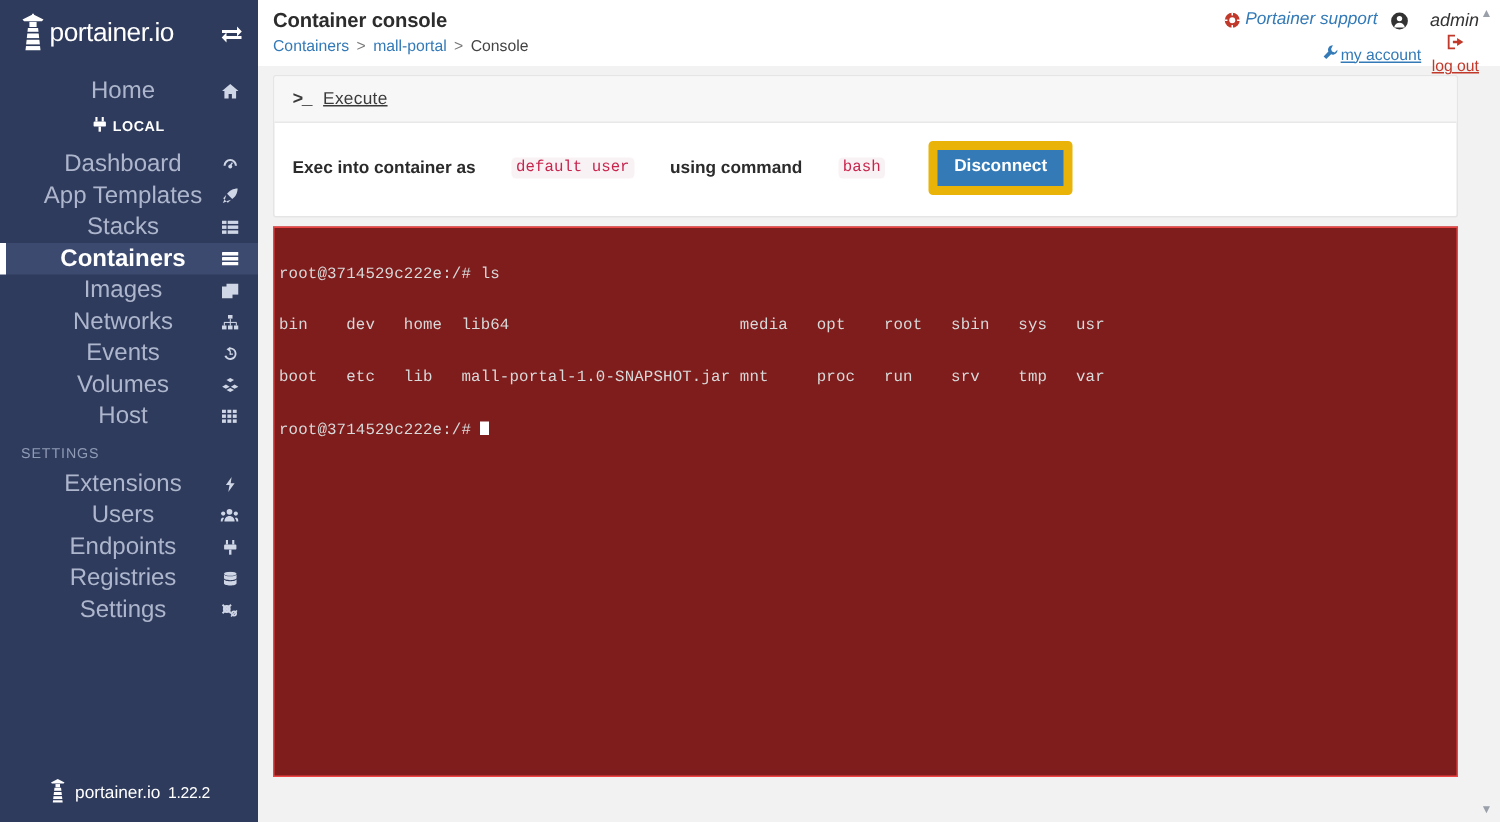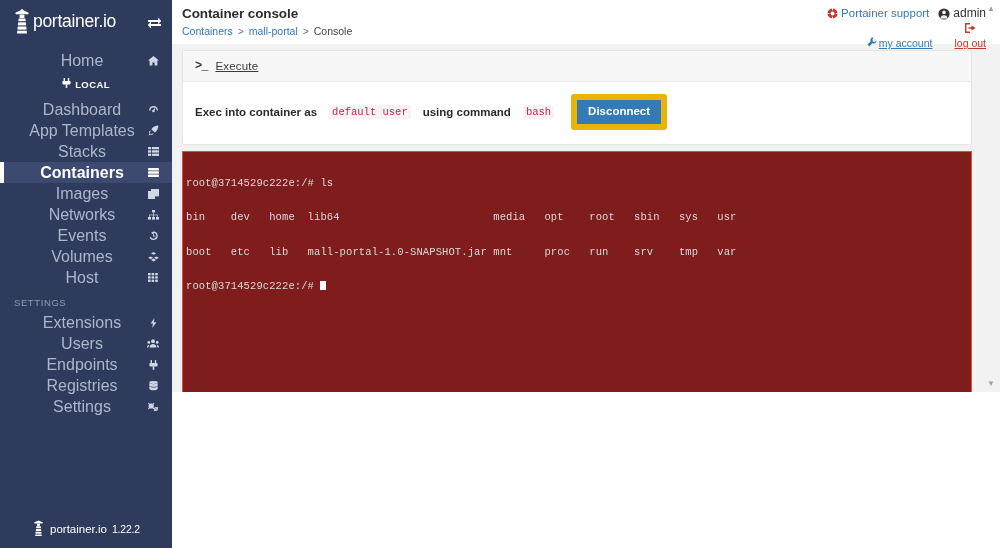--- a/index.html
+++ b/index.html
@@ -128,21 +128,21 @@
     justify-content: center;
     gap: 5px;
     color: #ffffff;
     font-size: 11.5px;
   }
   .sidebar-footer .ver { font-size: 10.5px; letter-spacing: -0.2px;}
 
   
   .main {
     flex: 1 1 auto;
-    height: 392px;
+    height: 548px;
     background: #f2f2f2;
     position: relative;
     overflow: hidden;
   }
 
   .topbar {
     background: #ffffff;
     height: 44px;
     padding: 6px 14px 0 10px;
     display: flex;
@@ -168,43 +168,44 @@
   .breadcrumb .cur { color: #444; }
 
   .topbar-right { text-align: right; }
   .topbar-row1 {
     display: flex;
     align-items: center;
     justify-content: flex-end;
     gap: 5px;
     font-size: 11.5px;
     line-height: 15px;
+    font-style: italic;
   }
   .support-link {
     color: #337ab7;
     text-decoration: none;
     display: flex;
     align-items: center;
     gap: 3px;
   }
   .support-icon { color: #c0392b; font-size: 11px; display:flex; }
   .user-block {
     display: flex;
     align-items: center;
-    gap: 3px;
+    gap: 14px;
     color: #333;
     font-size: 12px;
     margin-left: 4px;
   }
   .user-icon { color: #333; font-size: 12px; display:flex; }
   .topbar-row2 {
     display: flex;
-    align-items: flex-end;
+    align-items: center;
     justify-content: flex-end;
-    gap: 22px;
+    gap: 7px;
     margin-top: 2px;
     font-size: 10.5px;
   }
   .acct-link { color: #337ab7; text-decoration: underline; display:flex; align-items:center; gap:2px;}
   .acct-link .ic { color: #337ab7; font-size:9.5px;}
   .logout-link { color: #c0392b; text-decoration: underline; display:flex; align-items:center; gap:2px;flex-direction:column;}
   .logout-link .ic { color: #c0392b; font-size: 9.5px;}
 
   .content {
     padding: 6px 14px 0 8px;
@@ -237,21 +238,21 @@
   .panel-head .panel-title {
     font-size: 11.5px;
     color: #3a3a3a;
     letter-spacing: 0.2px;
     text-decoration: underline;
   }
   .panel-body {
     padding: 12px 12px 14px 12px;
     display: flex;
     align-items: center;
-    gap: 12px;
+    gap: 24px;
     flex-wrap: wrap;
   }
   .exec-text {
     font-size: 11.5px;
     font-weight: bold;
     color: #2b2b2b;
   }
   code.inline {
     font-family: "Liberation Mono", monospace;
     font-size: 10.5px;

